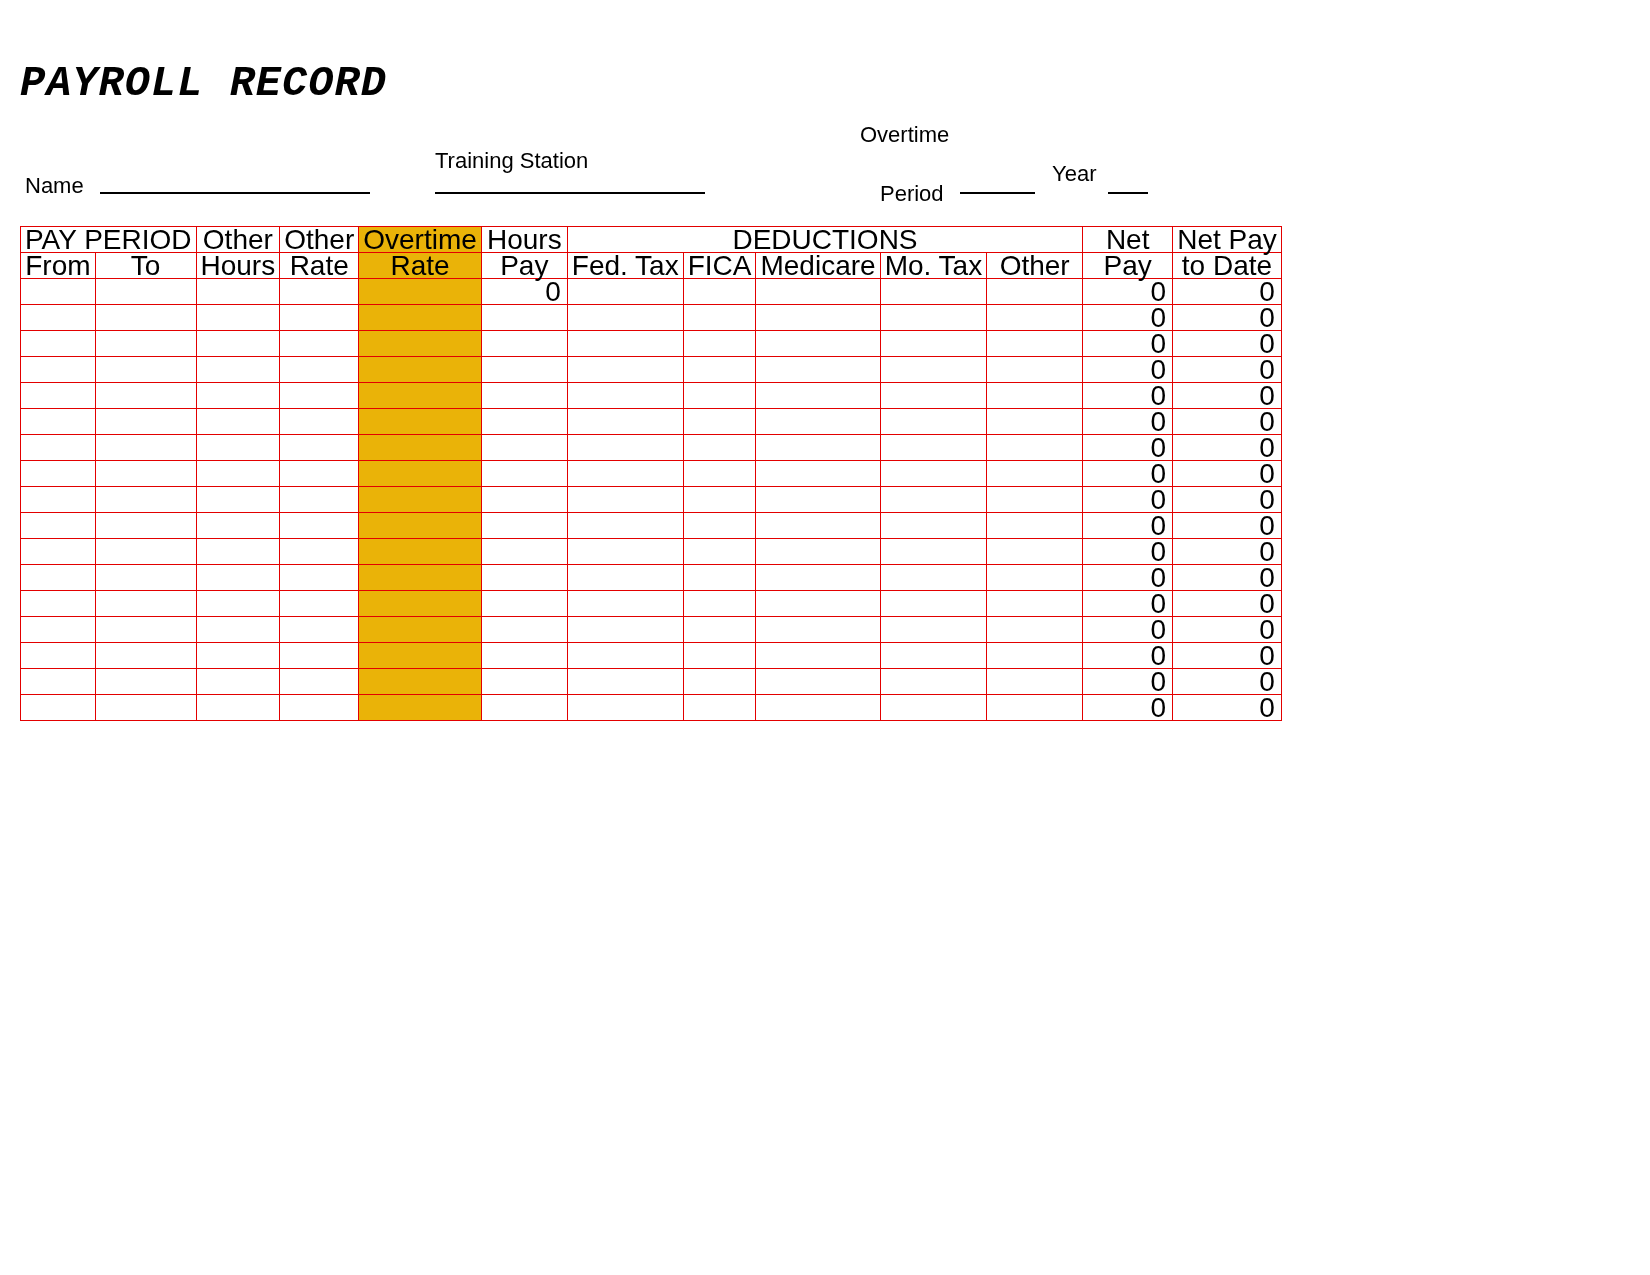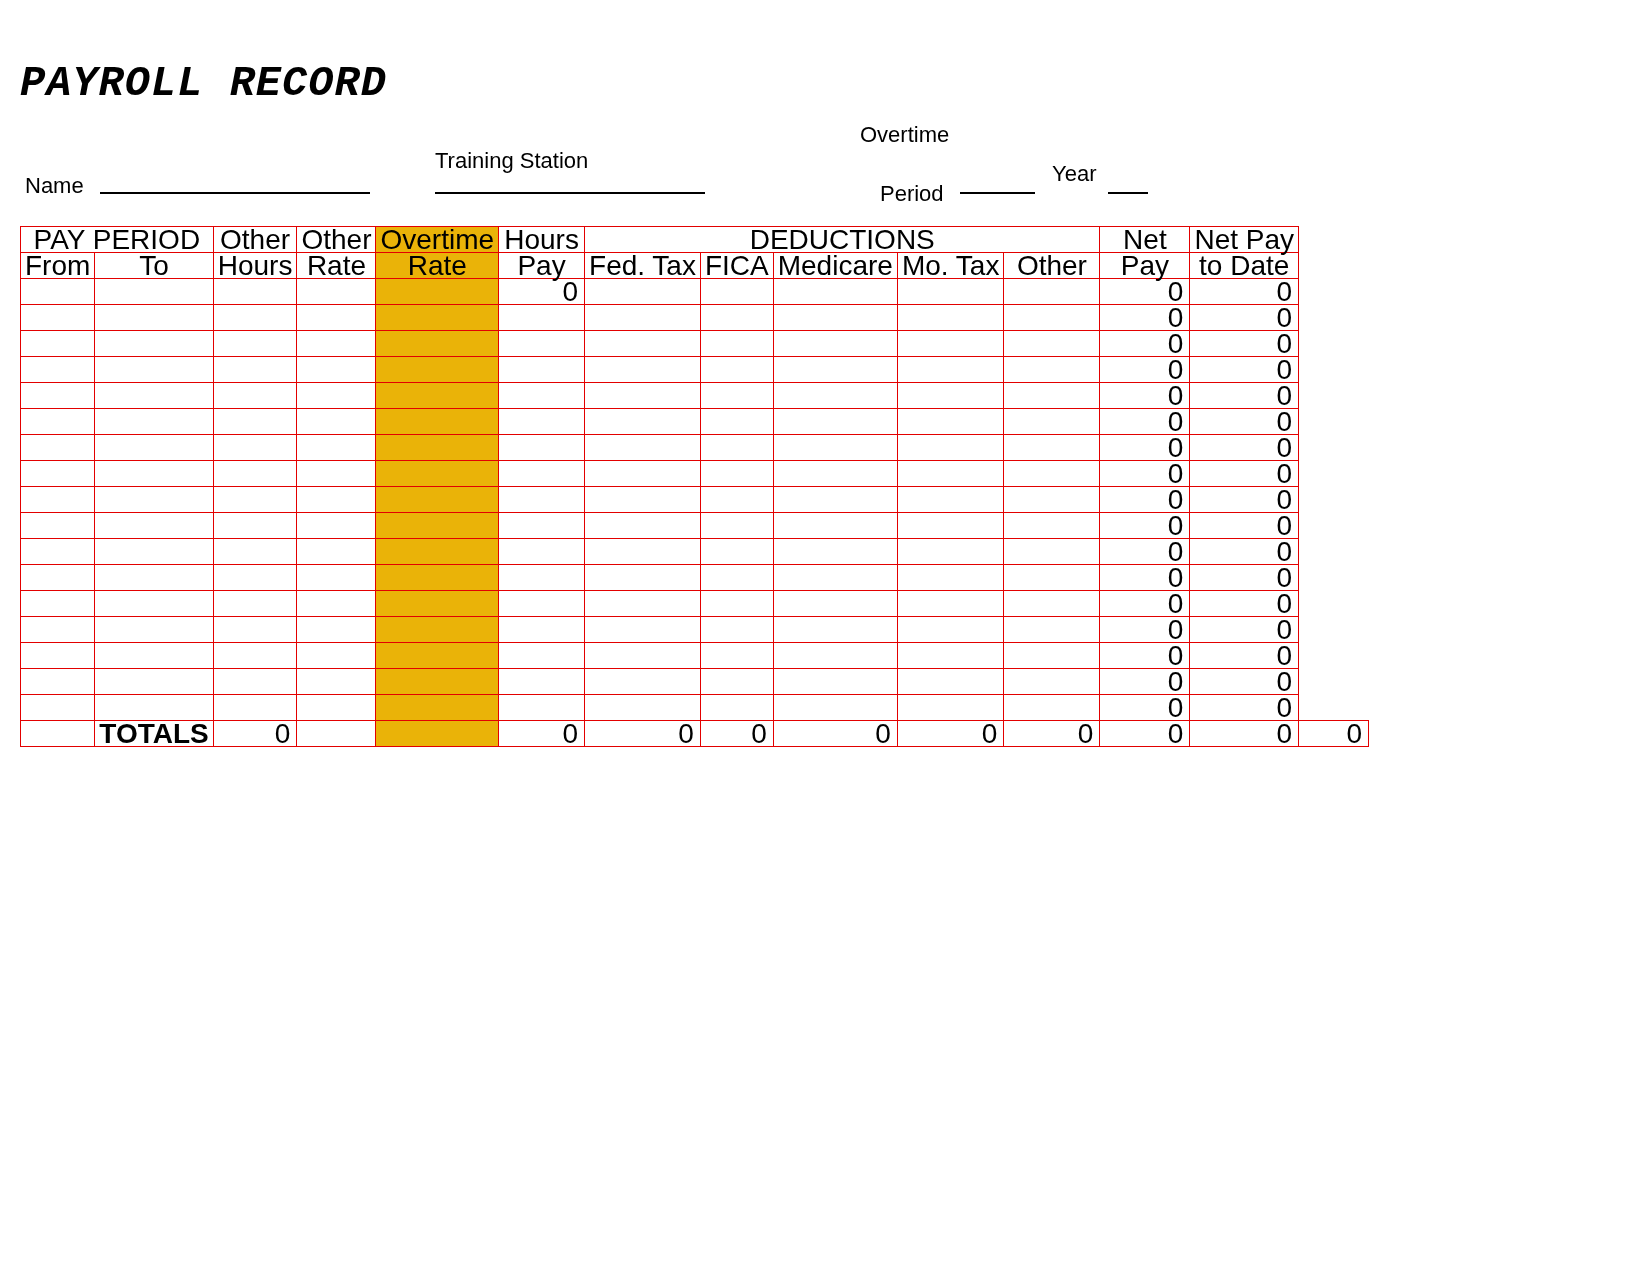--- a/index.html
+++ b/index.html
@@ -463,31 +463,15 @@
           <td></td>
           <td></td>
           <td></td>
           <td></td>
           <td></td>
           <td></td>
           <td class="num">0</td>
           <td class="num">0</td>
           <td class="extra-hidden"></td>
         </tr>
-        <tr>
-          <td></td>
-          <td class="totals-label">TOTALS</td>
-          <td class="num">0</td>
-          <td></td>
-          <td class="shaded"></td>
-          <td class="num">0</td>
-          <td class="num">0</td>
-          <td class="num">0</td>
-          <td class="num">0</td>
-          <td class="num">0</td>
-          <td class="num">0</td>
-          <td class="num">0</td>
-          <td class="num">0</td>
-          <td class="num extra">0</td>
-        </tr>
       </tbody>
   </table>
 </div>
 
 </body></html>

